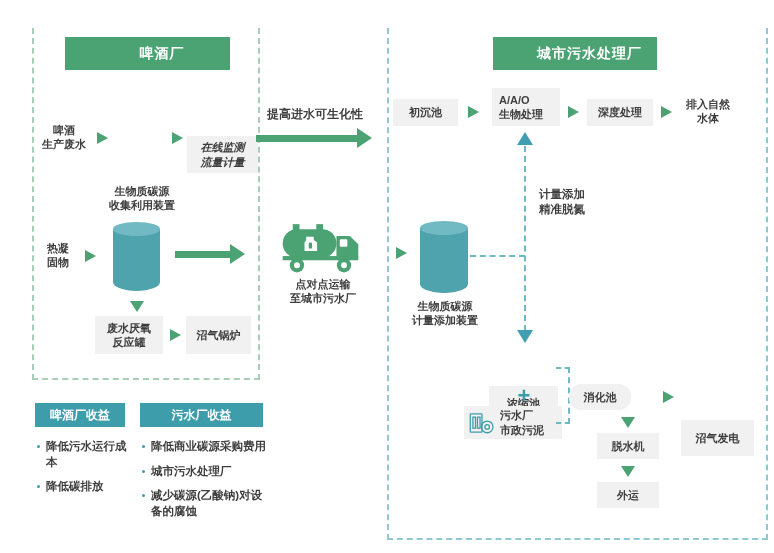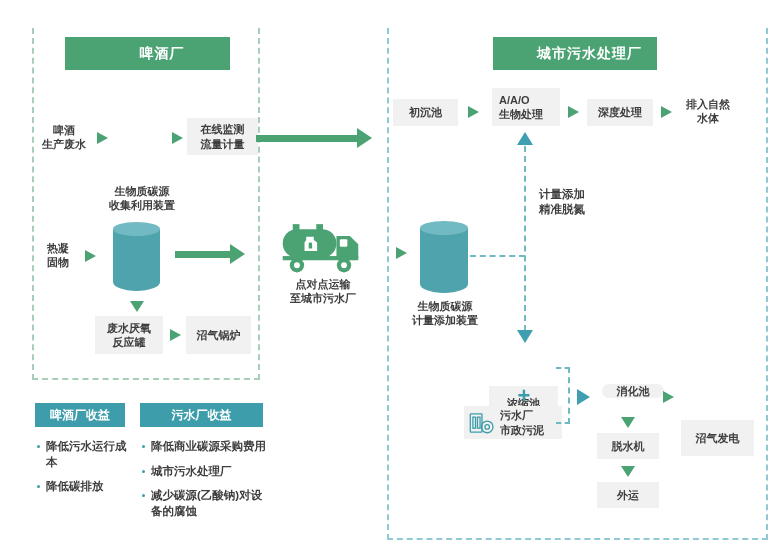--- a/index.html
+++ b/index.html
@@ -70,27 +70,28 @@
 
   <div class="sec-title" style="left:65px;top:37px;width:165px;height:33px;">啤酒厂</div>
   <div class="sec-title" style="left:493px;top:37px;width:164px;height:33px;">城市污水处理厂</div>
 
   <div class="lbl" style="left:34px;top:123px;width:60px;">
     <div>啤酒</div>
     <div>生产废水</div>
   </div>
   <div class="tri r" style="left:97px;top:132px;"></div>
   <div class="tri r" style="left:172px;top:132px;"></div>
-  <div class="box" style="left:187px;top:118px;width:71px;height:37px;">
+  <div class="box" style="left:187px;top:136px;width:71px;height:37px;font-style:italic;">
     <div>
       <div>在线监测</div>
       <div>流量计量</div>
     </div>
   </div>
 
+  <div class="lbl big" style="left:254px;top:107px;width:122px;">提高进水可生化性</div>
   <div class="bar" style="left:256px;top:135px;width:102px;"></div>
   <div class="bar-head" style="left:357px;top:128px;"></div>
 
   <div class="lbl" style="left:99px;top:184px;width:86px;">
     <div>生物质碳源</div>
     <div>收集利用装置</div>
   </div>
   <div class="lbl" style="left:36px;top:241px;width:44px;">
     <div>热凝</div>
     <div>固物</div>
@@ -181,21 +182,21 @@
         <circle cx="28" cy="24" r="3.5"></circle>
       </svg>
     </span>
     <div style="text-align:left;">
       <div>污水厂</div>
       <div>市政污泥</div>
     </div>
   </div>
   <div class="bracket" style="left:556px;top:367px;width:14px;height:57px;"></div>
   <div class="tri r-teal" style="left:577px;top:389px;"></div>
-  <div class="box" style="left:602px;top:384px;width:62px;height:14px;border-radius:12px;">消化池</div>
+  <div class="box" style="left:569px;top:384px;width:62px;height:26px;border-radius:12px;">消化池</div>
   <div class="tri r" style="left:663px;top:391px;"></div>
   <div class="box" style="left:681px;top:384px;width:73px;height:36px;margin-top:36px;">沼气发电</div>
   <div class="tri d" style="left:621px;top:417px;"></div>
   <div class="box" style="left:597px;top:433px;width:62px;height:26px;">脱水机</div>
   <div class="tri d" style="left:621px;top:466px;"></div>
   <div class="box" style="left:597px;top:482px;width:62px;height:26px;">外运</div>
 
   <div class="benefit-title" style="left:35px;top:403px;width:90px;height:24px;">啤酒厂收益</div>
   <div class="benefit-title" style="left:140px;top:403px;width:123px;height:24px;">污水厂收益</div>
   <ul class="benefit-list" style="left:35px;top:439px;width:100px;">

